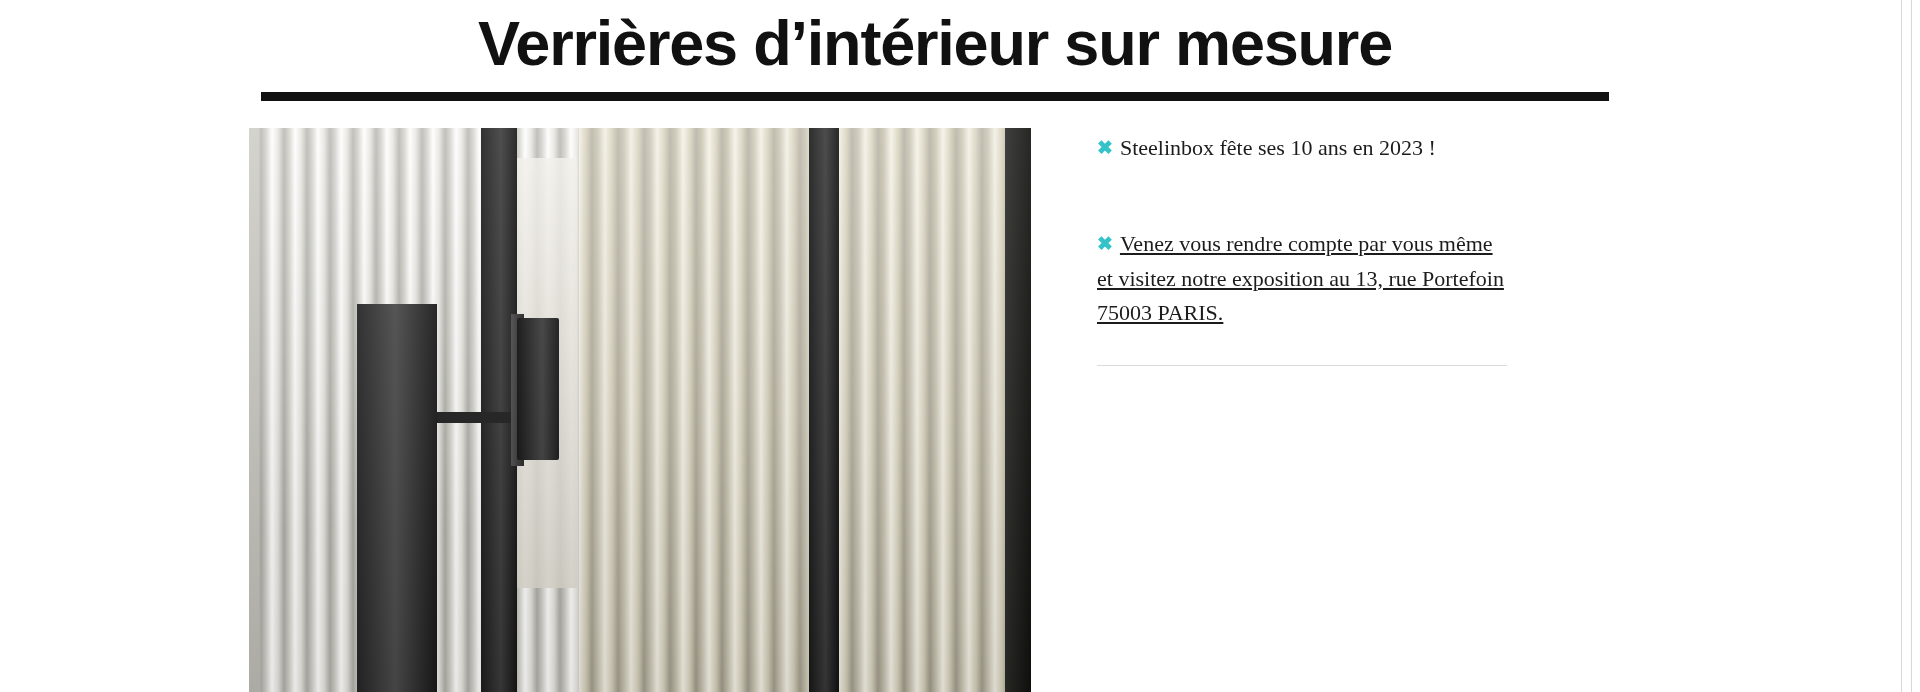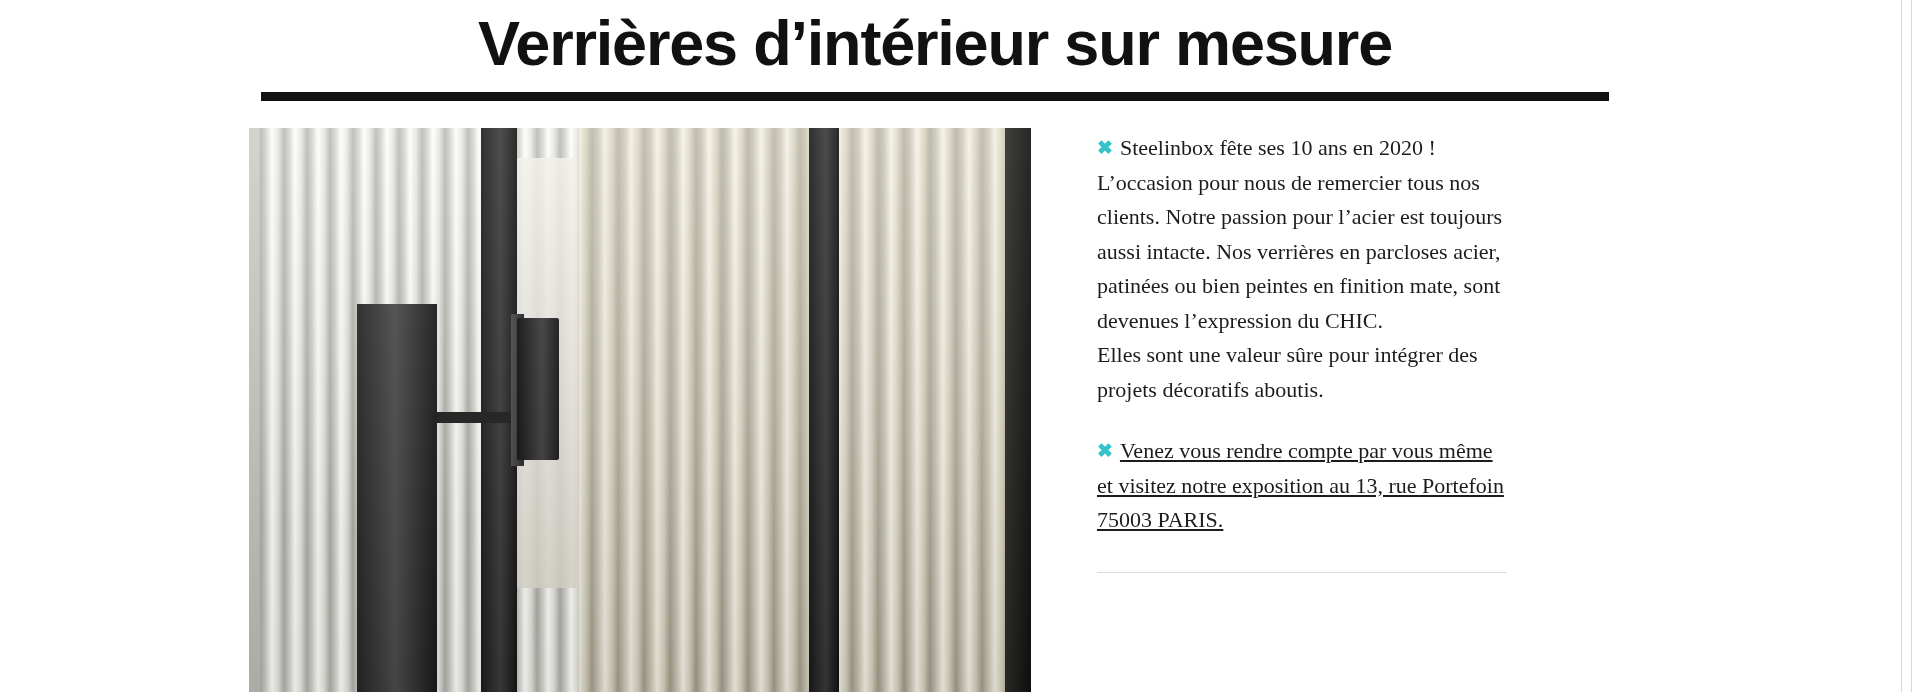--- a/index.html
+++ b/index.html
@@ -226,23 +226,22 @@
           <div class="rail"></div>
           <div class="handle-plate"></div>
           <div class="handle"></div>
           <div class="veil"></div>
         </div>
       </div>
 
       <div class="col-text">
 
         <p class="para">
-          <span class="bullet">✖</span><span>Steelinbox fête ses 10 ans en 2020 !</span><br>
-          <span>L’occasion pour nous de remercier tous nos clients. Notre passion pour l’acier est toujours aussi intacte. Nos verrières en parcloses acier, patinées ou bien peintes en finition mate, sont devenues l’expression du CHIC.</span><br>
-          <span>Elles sont une valeur sûre pour intégrer des projets décoratifs aboutis.</span>
+          <span class="bullet">✖</span><span>Steelinbox fête ses 10 ans en 2023 !</span><br>
+          <br>
         </p>
 
         <p class="para">
           <span class="bullet">✖</span><span>Venez vous rendre compte par vous même et visitez notre exposition au 13, rue Portefoin 75003 PARIS.</span>
         </p>
 
         <div class="divider"></div>
       </div>
 
     </div>

